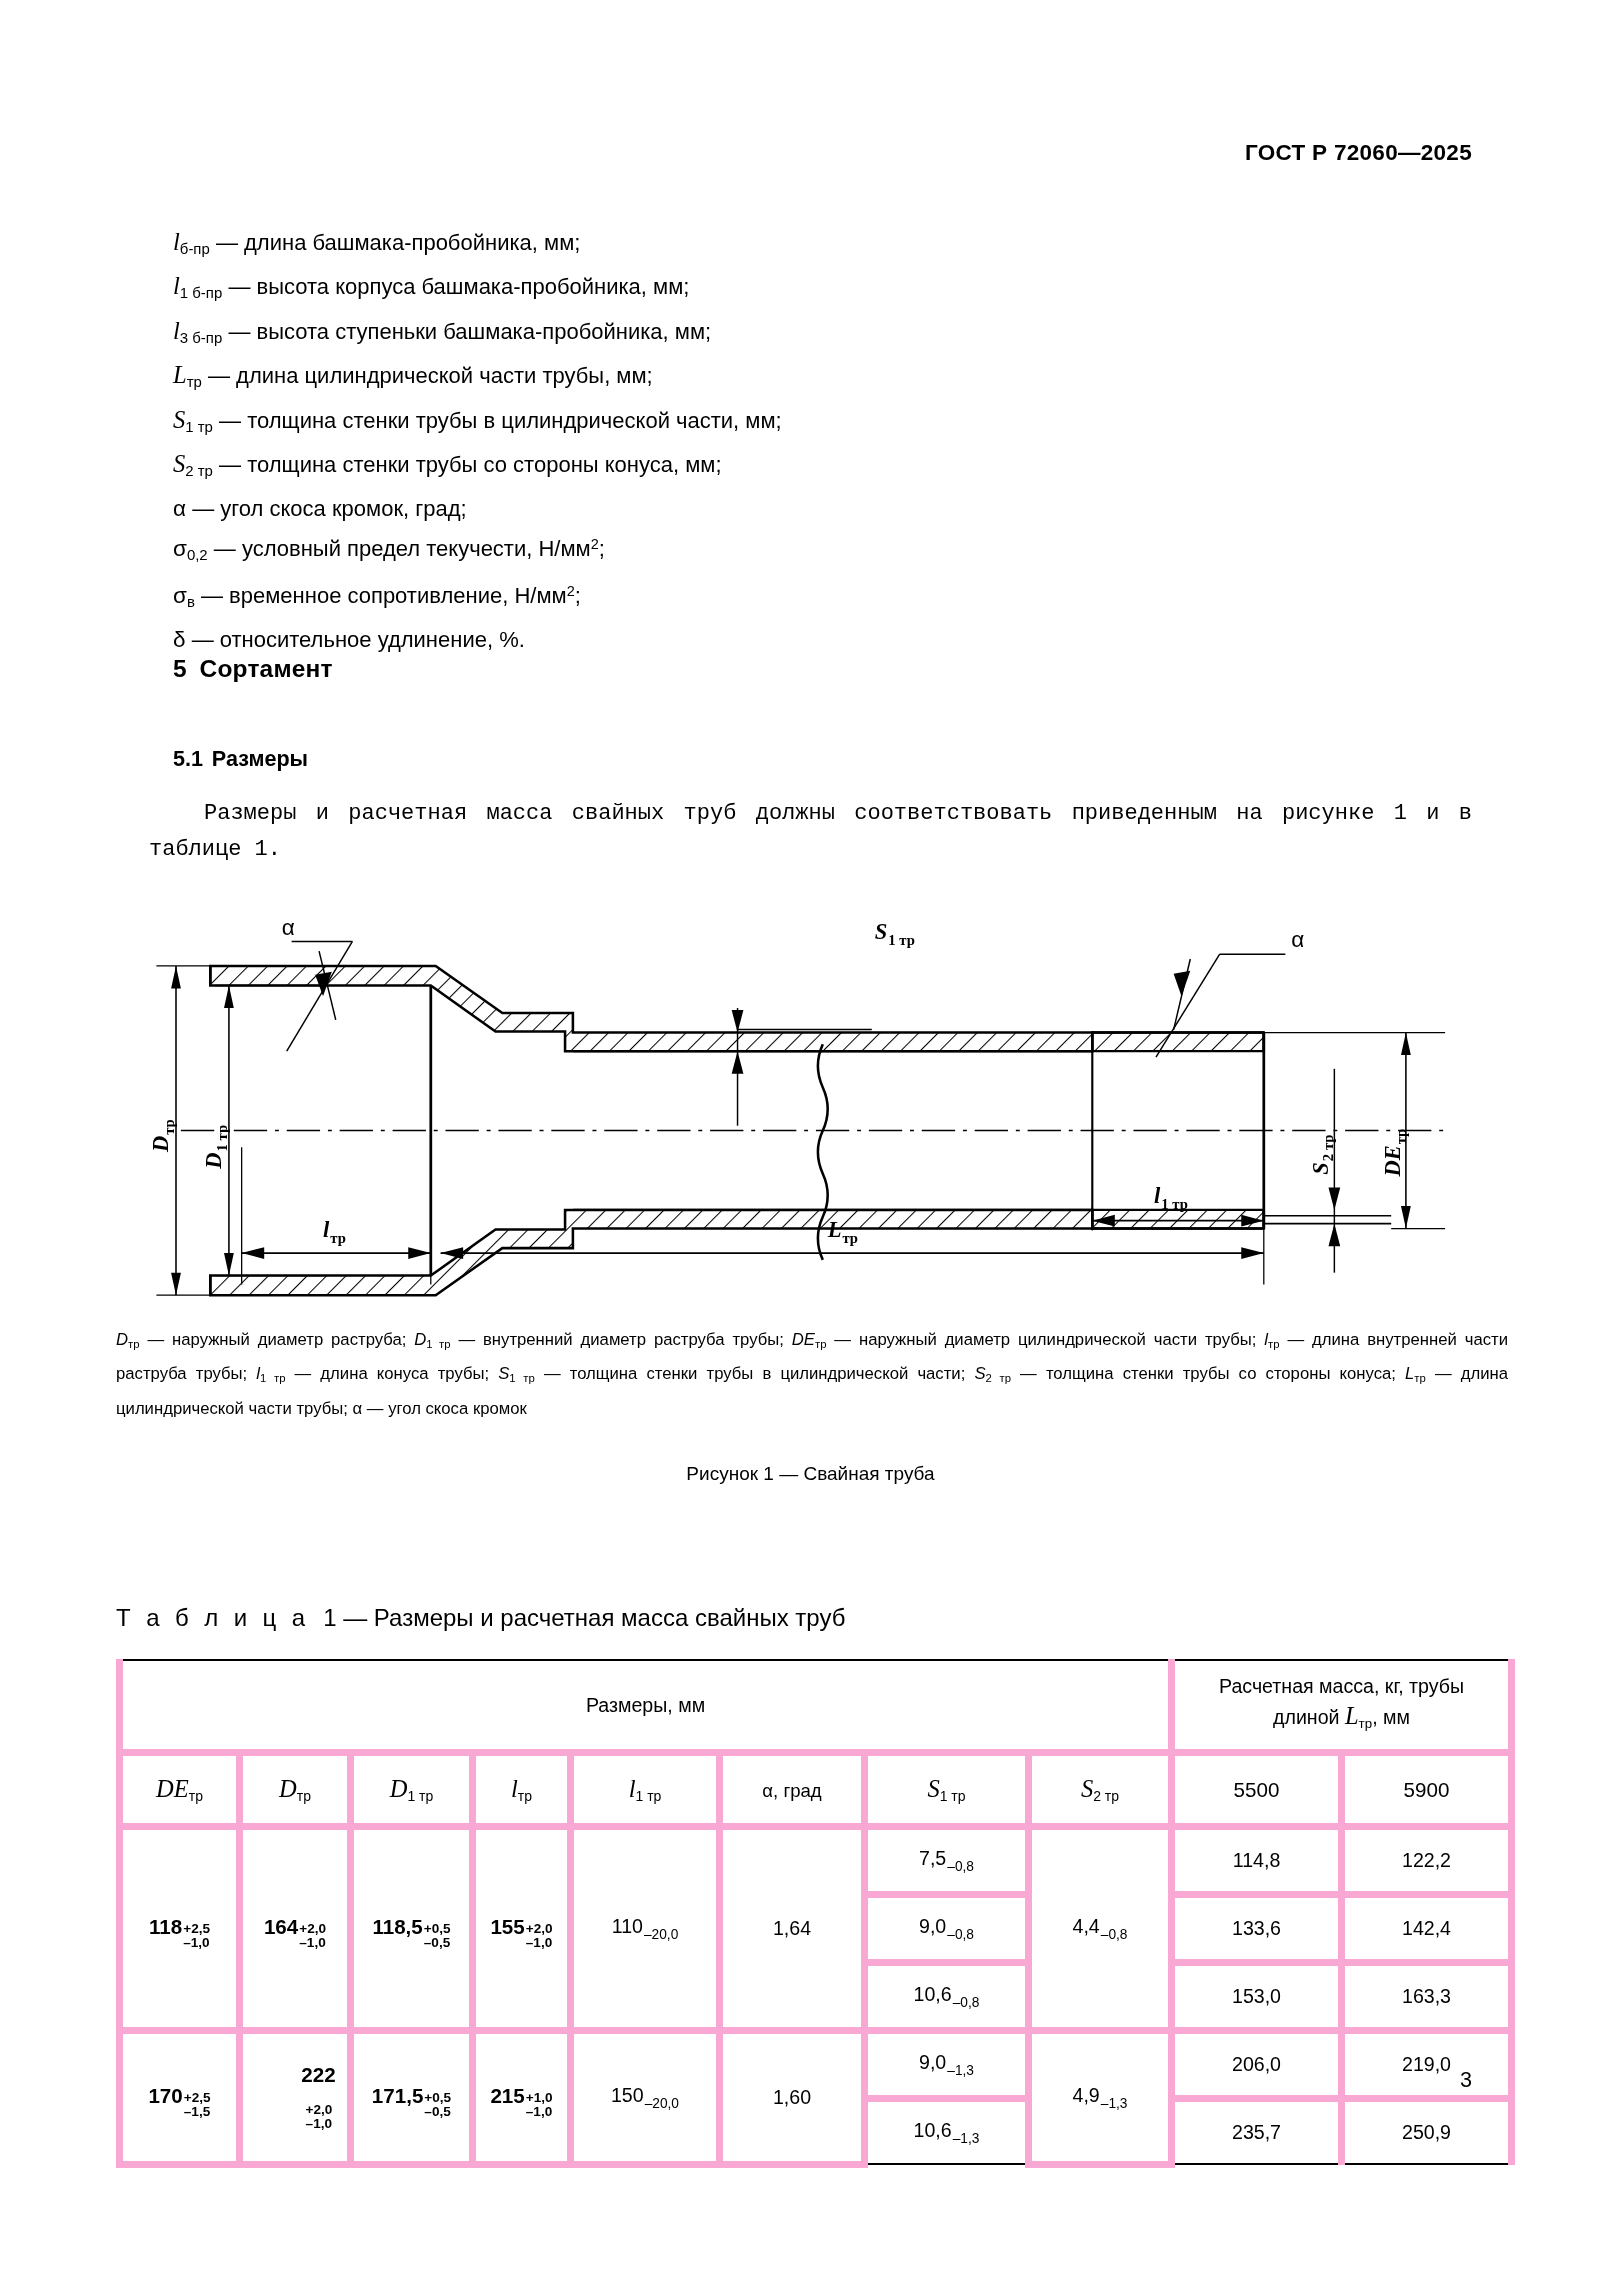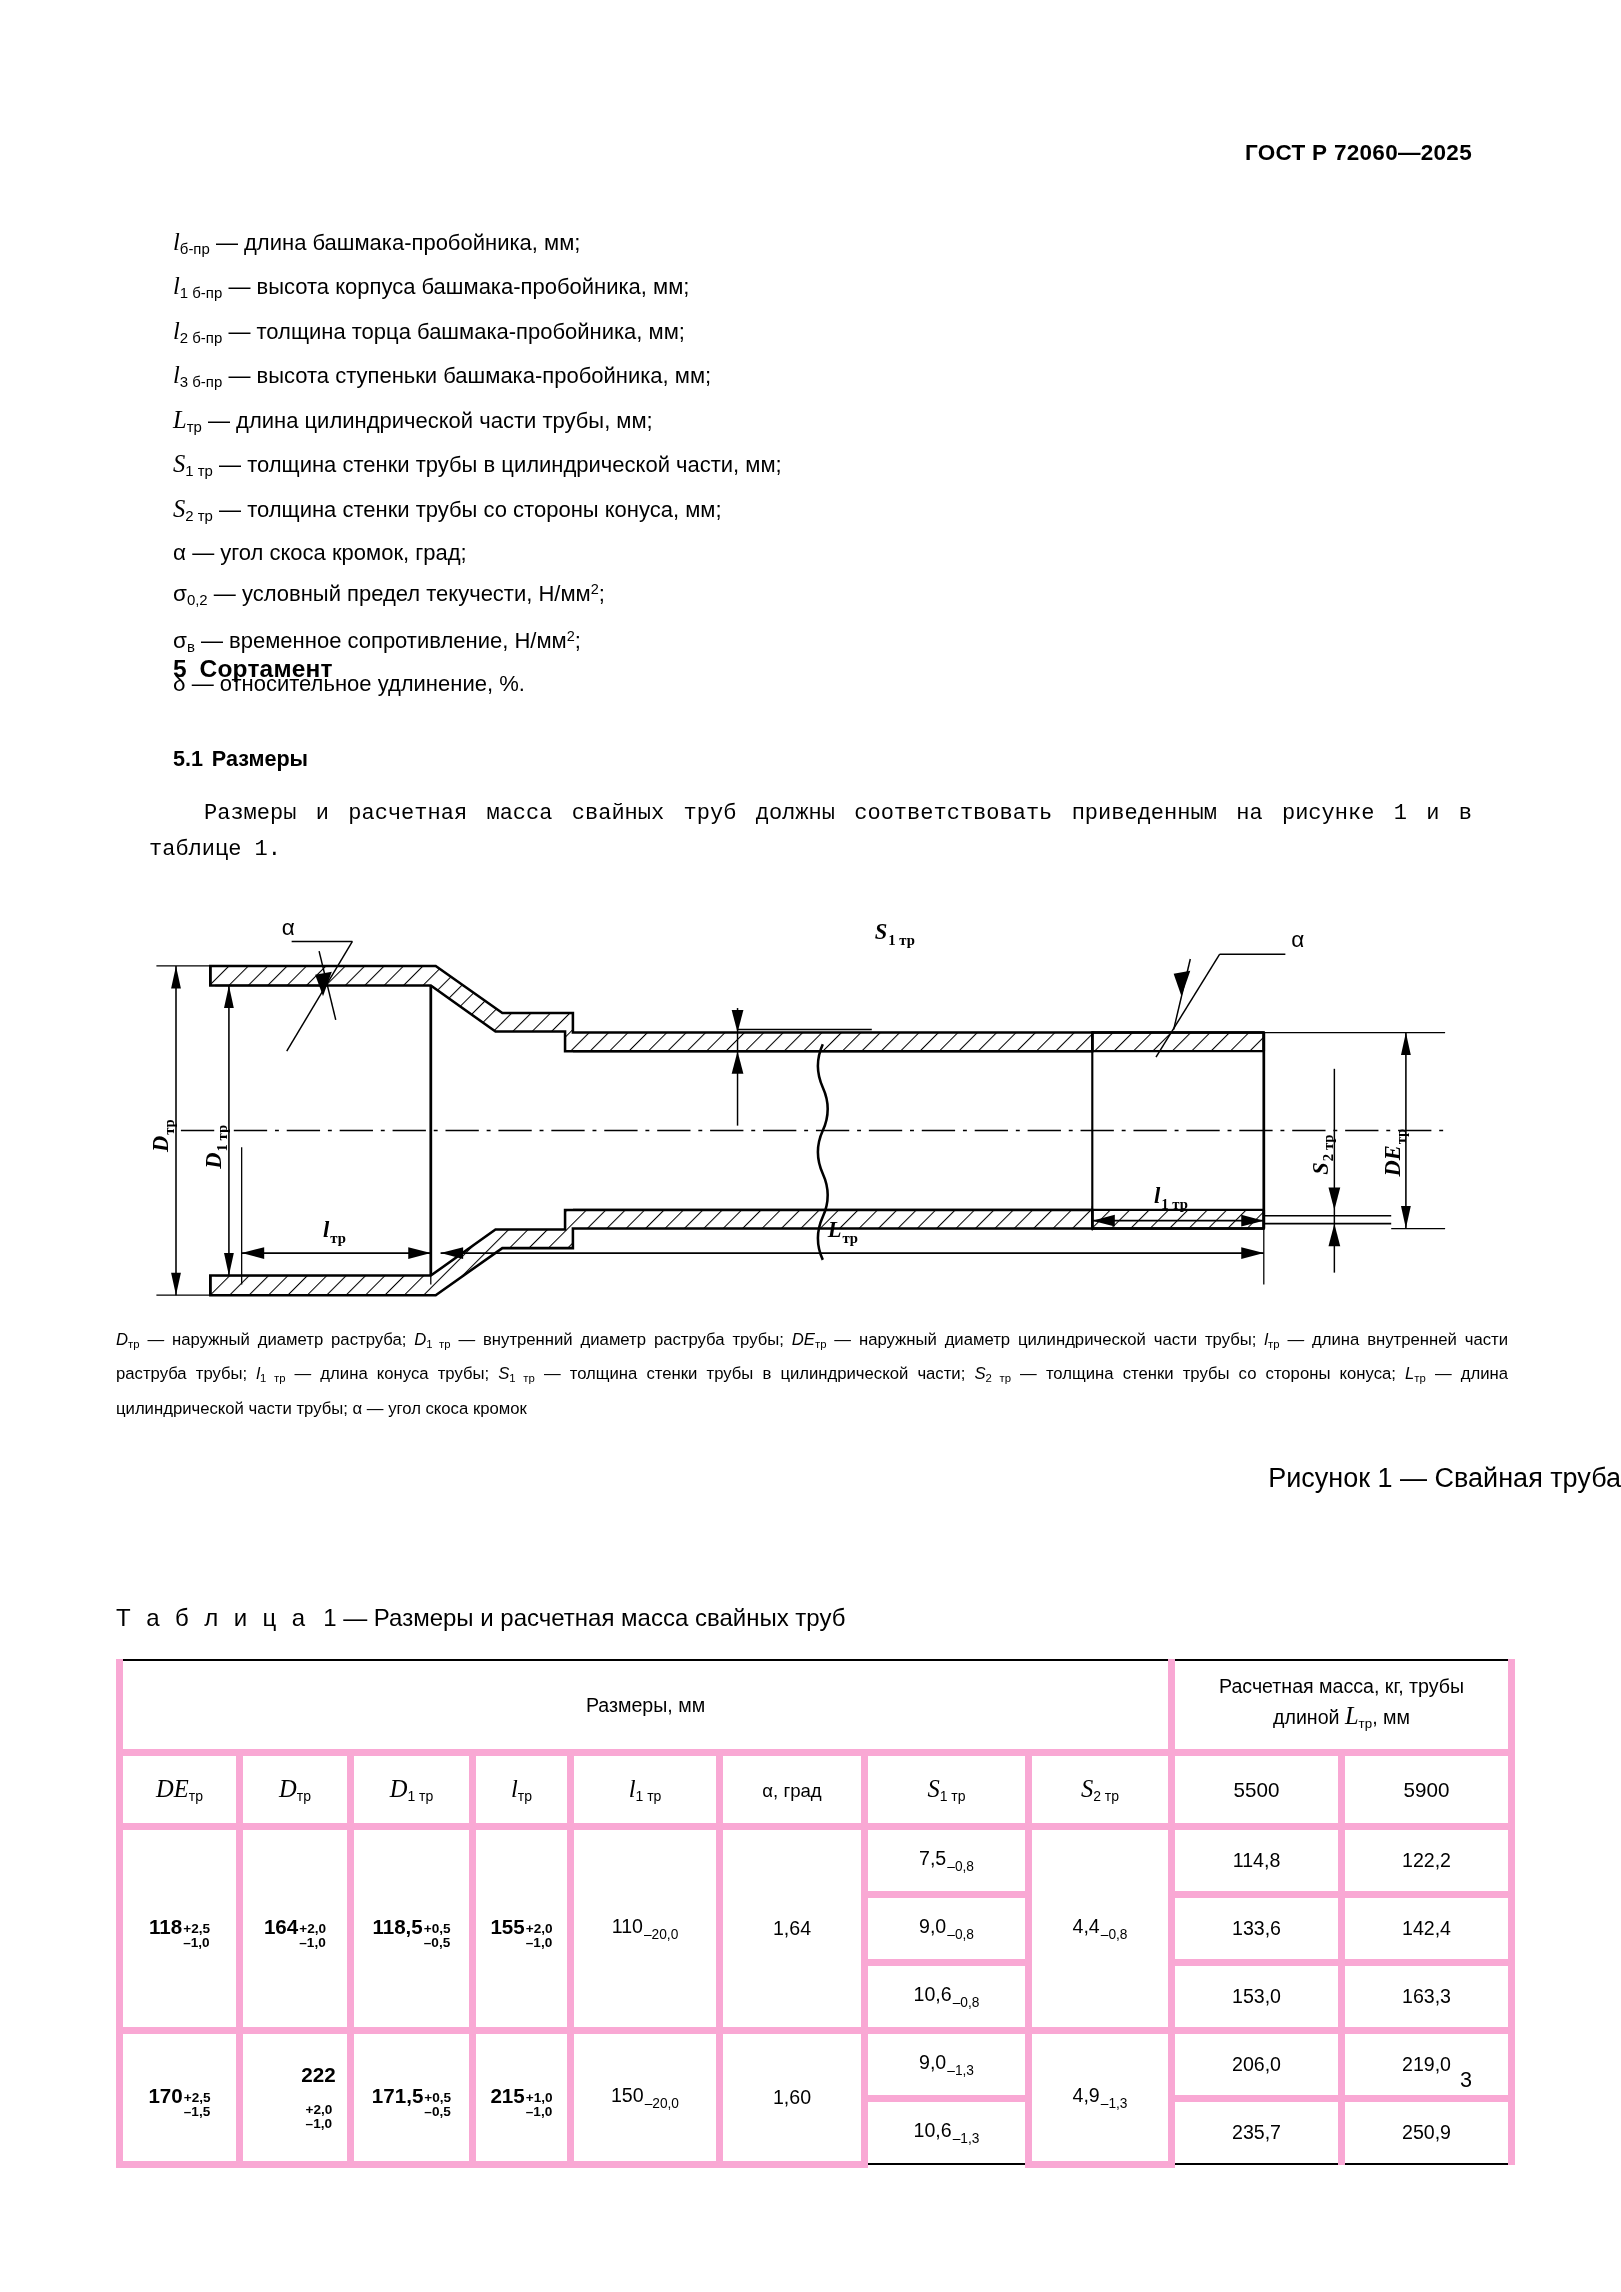--- a/index.html
+++ b/index.html
@@ -114,22 +114,22 @@
     width: 1392px;
     font-size: 16.7px;
     line-height: 29px;
     text-align: justify;
   }
   .fig-title {
     position: absolute;
     left: 0;
     top: 1463px;
     width: 1621px;
-    text-align: right;
-    font-size: 27px;
+    text-align: center;
+    font-size: 19px;
   }
 
   
   .tbl-caption {
     position: absolute;
     left: 116px;
     top: 1604px;
     font-size: 24px;
   }
   .tbl-caption .sp { letter-spacing: 4.4px; }
@@ -192,21 +192,20 @@
 </head>
 <body>
 
 <div class="page">
 
   <div class="doc-header">ГОСТ Р 72060—2025</div>
 
   <div class="defs" id="defs-host">
       <div class="def-line"><span><span class="sym">l</span><sub>б-пр</sub></span> <span>— длина башмака-пробойника, мм;</span></div>
       <div class="def-line"><span><span class="sym">l</span><sub>1 б-пр</sub></span> <span>— высота корпуса башмака-пробойника, мм;</span></div>
-      <div class="def-line"><span><span class="sym">l</span><sub>2 б-пр</sub></span> <span>— толщина торца башмака-пробойника, мм;</span></div>
       <div class="def-line"><span><span class="sym">l</span><sub>3 б-пр</sub></span> <span>— высота ступеньки башмака-пробойника, мм;</span></div>
       <div class="def-line"><span><span class="sym">L</span><sub>тр</sub></span> <span>— длина цилиндрической части трубы, мм;</span></div>
       <div class="def-line"><span><span class="sym">S</span><sub>1 тр</sub></span> <span>— толщина стенки трубы в цилиндрической части, мм;</span></div>
       <div class="def-line"><span><span class="sym">S</span><sub>2 тр</sub></span> <span>— толщина стенки трубы со стороны конуса, мм;</span></div>
       <div class="def-line"><span><span class="sym-up">α</span></span> <span>— угол скоса кромок, град;</span></div>
       <div class="def-line"><span><span class="sym-up">σ</span><sub>0,2</sub></span> <span>— условный предел текучести, Н/мм<sup>2</sup>;</span></div>
       <div class="def-line"><span><span class="sym-up">σ</span><sub>в</sub></span> <span>— временное сопротивление, Н/мм<sup>2</sup>;</span></div>
       <div class="def-line"><span><span class="sym-up">δ</span></span> <span>— относительное удлинение, %.</span></div>
     </div>
 

